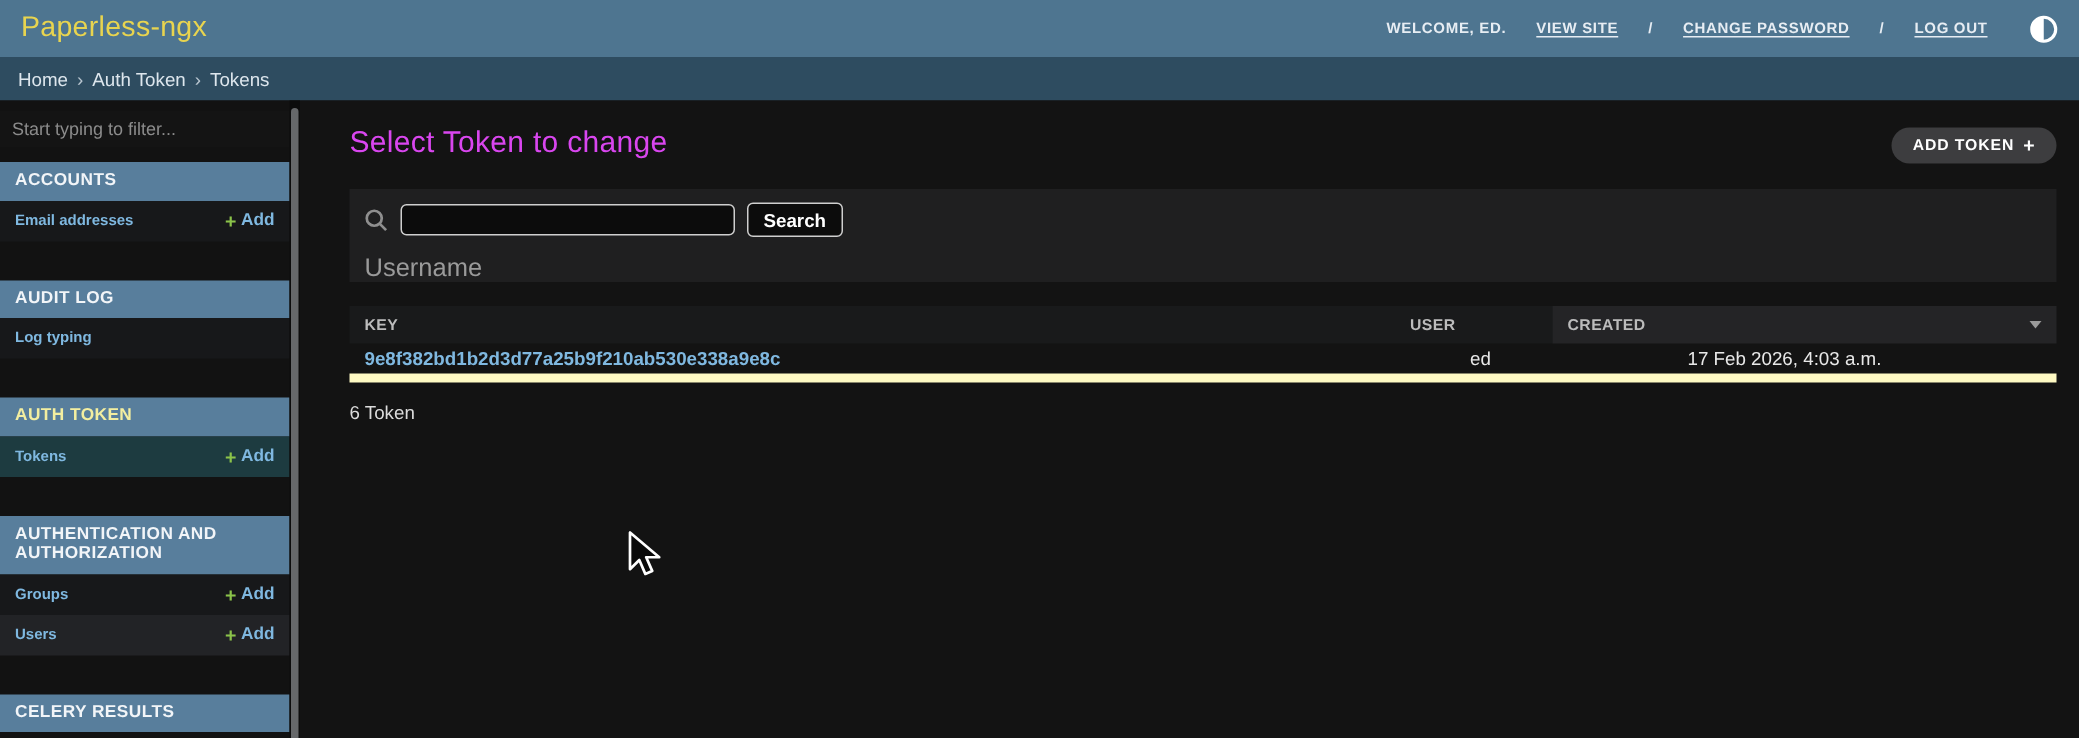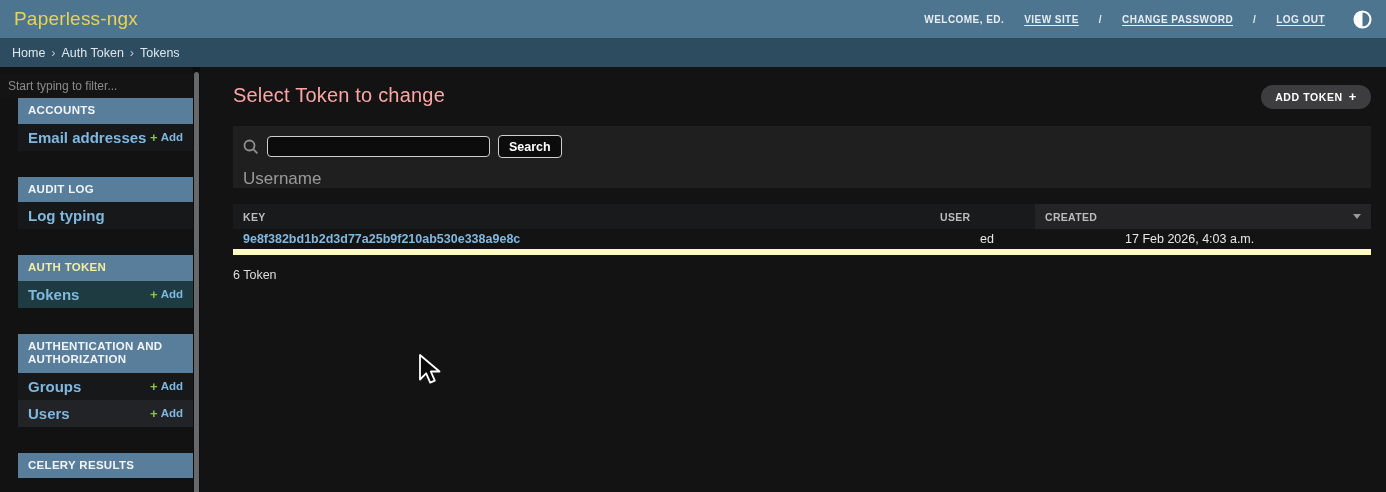--- a/index.html
+++ b/index.html
@@ -25,40 +25,40 @@
   .breadcrumbs a { color:#dde6ed; text-decoration:none; cursor:pointer; }
   .crumb-sep { color:#b9c6d0; }
 
   
   .sidebar { position:absolute; left:0; top:67px; width:200px; height:425px; background:#121212; }
   .sidenav { position:absolute; left:0; top:0; width:193px; }
   .filter-input { width:193px; height:24px; margin-top:7px; background:#141414; border:none;
                   outline:none; color:#e0e0e0; font-size:12px; padding:0 8px;
                   font-family:"Liberation Sans",sans-serif; }
   .filter-input::placeholder { color:#8b8b8b; }
-  .module { margin-top:0; margin-bottom:26px;padding-left:18px; }
+  .module { margin-top:10px; margin-bottom:26px; }
   .caption { background:var(--caption_bg,#587e9c); color:#f2f5f8; font-size:11.5px; font-weight:700;
              letter-spacing:.3px; padding:6px 10px; line-height:13.5px; cursor:pointer; }
   .caption.active { color:var(--active_yellow,#f3eea0); }
   .s-row { height:27px; display:flex; align-items:center; justify-content:space-between;
            padding:0 10px; }
   .module .s-row:nth-child(even) { background:#17181a; }
   .module .s-row:nth-child(odd)  { background:#222326; }
   .s-row.selected { background:var(--selected_row_bg,#1d3b40) !important; }
-  .s-row a.mlink { color:var(--link_blue,#7fb8e0); font-size:15px; font-weight:700; text-decoration:none; cursor:pointer; }
+  .s-row a.mlink { color:var(--link_blue,#7fb8e0); font-size:10px; font-weight:700; text-decoration:none; cursor:pointer; }
   .addlink { font-size:11.5px; font-weight:700; color:var(--link_blue,#7fb8e0); text-decoration:none; cursor:pointer; display:flex; gap:3px; align-items:center;}
   .addlink .plus { color:var(--add_green,#8bc34a); font-size:13px; font-weight:700; }
   .side-scroll { position:absolute; right:0; top:0; width:7px; height:425px; background:#0c0c0c; }
   .side-thumb { position:absolute; left:1px; top:5px; width:5px; height:430px; background:#66686a; border-radius:3px; }
 
   
   .main { position:absolute; left:200px; top:67px; width:1186px; height:425px;
           background:#131313; padding:17px 15px 0 33px; }
   .title-row { display:flex; align-items:flex-start; }
-  h1.page-title { color:#fca5a5; font-size:20px; font-weight:400; letter-spacing:.2px; }
+  h1.page-title { color:#d946ef; font-size:20px; font-weight:400; letter-spacing:.2px; }
   .add-object { margin-left:auto; margin-top:1px; background:#3d3d3f; border:none; border-radius:13px;
                 color:#fff; font-size:10.5px; font-weight:700; letter-spacing:.6px;
                 padding:6px 14px; display:flex; align-items:center; gap:6px; cursor:pointer;
                 font-family:"Liberation Sans",sans-serif; }
   .add-object .plus { font-size:13px; font-weight:700; line-height:10px; }
 
   .search-panel { margin-top:17px; background:#1f1f20; padding:9px 10px 10px 10px; height:62px; }
   .search-line { display:flex; align-items:center; }
   .search-icon { margin-right:8px; display:flex; align-items:center; }
   .search-box { width:223px; height:21px; background:#0c0c0c; border:1px solid #cfcfcf;

